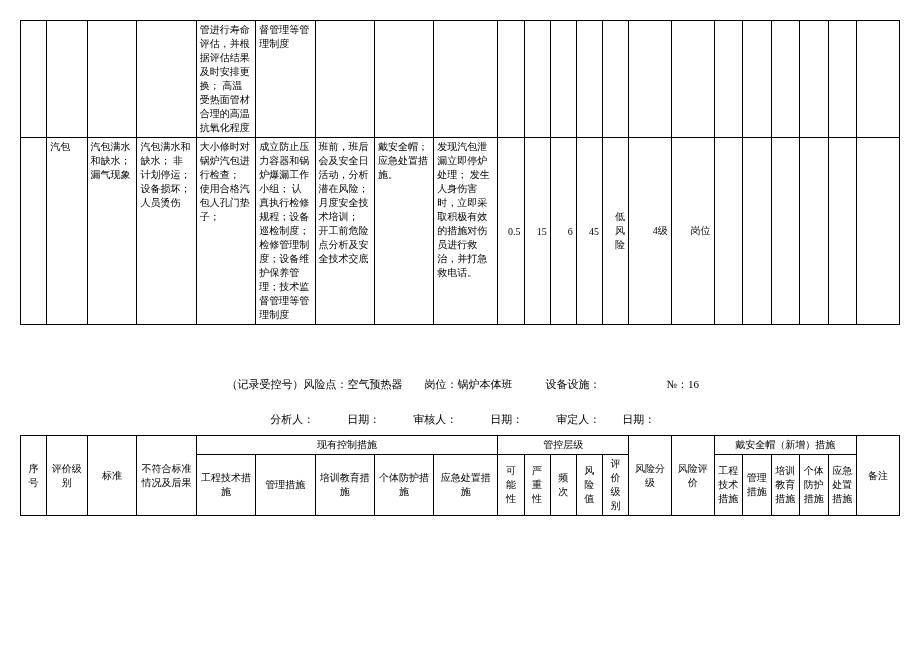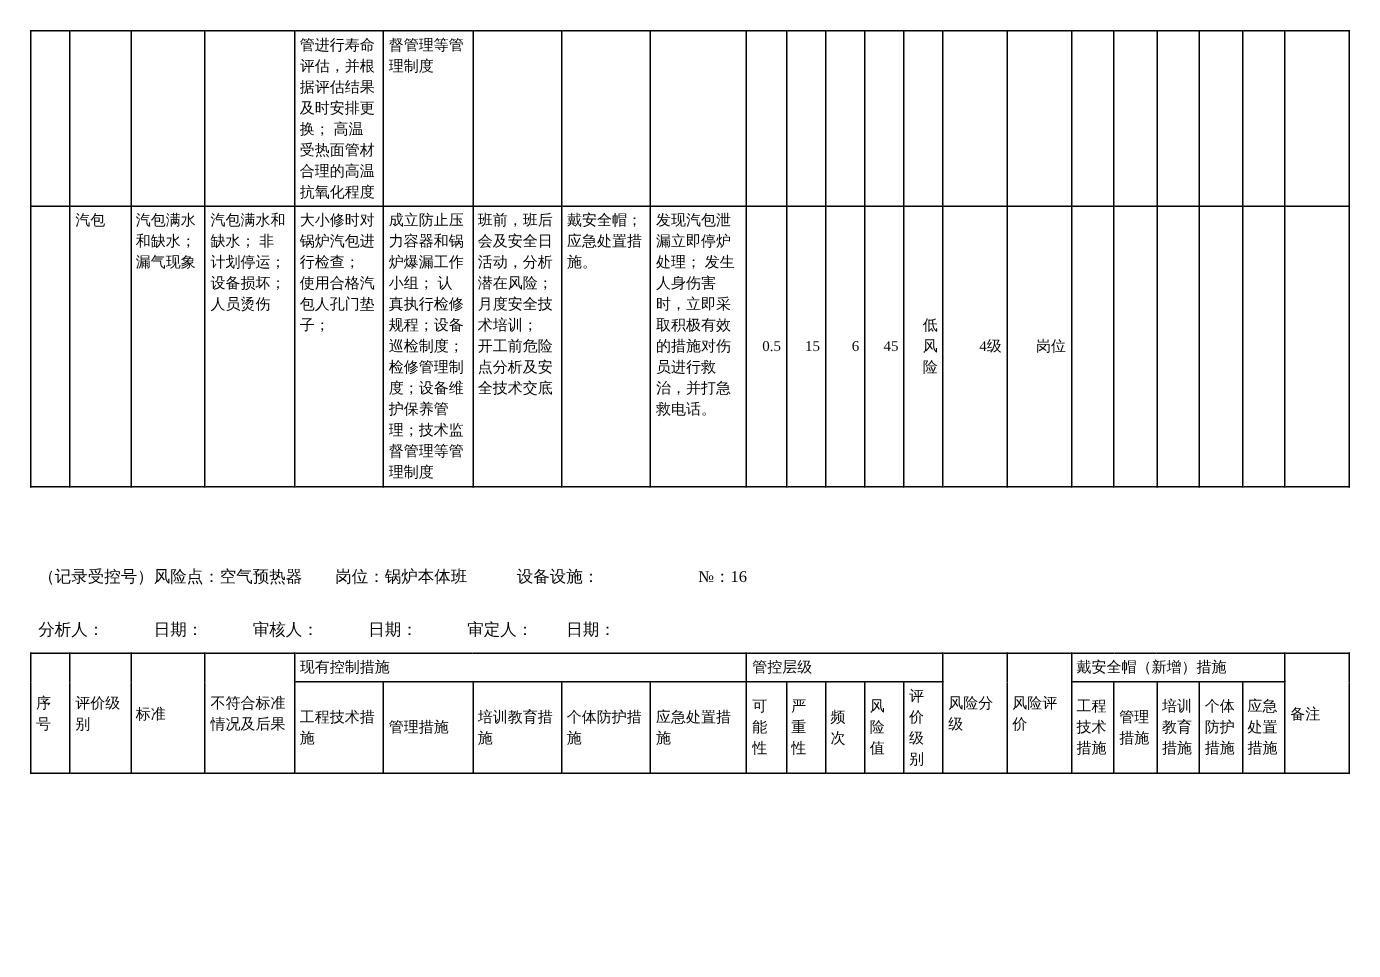--- a/index.html
+++ b/index.html
@@ -19,25 +19,26 @@
     td, th {
       border: 1px solid #000;
       padding: 2px 3px;
       vertical-align: top;
       text-align: left;
       word-wrap: break-word;
       font-weight: normal;
     }
     .table1 { margin-bottom: 40px; padding-left: 32px; }
     .meta-line {
+      text-align: center;
       font-size: 11px;
       margin: 8px 0;
       white-space: pre;
     }
-    .table2 th { vertical-align: middle; }
+    .table2 th { text-align: center; vertical-align: middle; }
     .c0 { width: 22px; }
     .c1 { width: 34px; }
     .c2 { width: 42px; }
     .c3 { width: 50px; }
     .c4 { width: 50px; }
     .c5 { width: 50px; }
     .c6 { width: 50px; }
     .c7 { width: 50px; }
     .c8 { width: 54px; }
     .c9 { width: 22px; }

